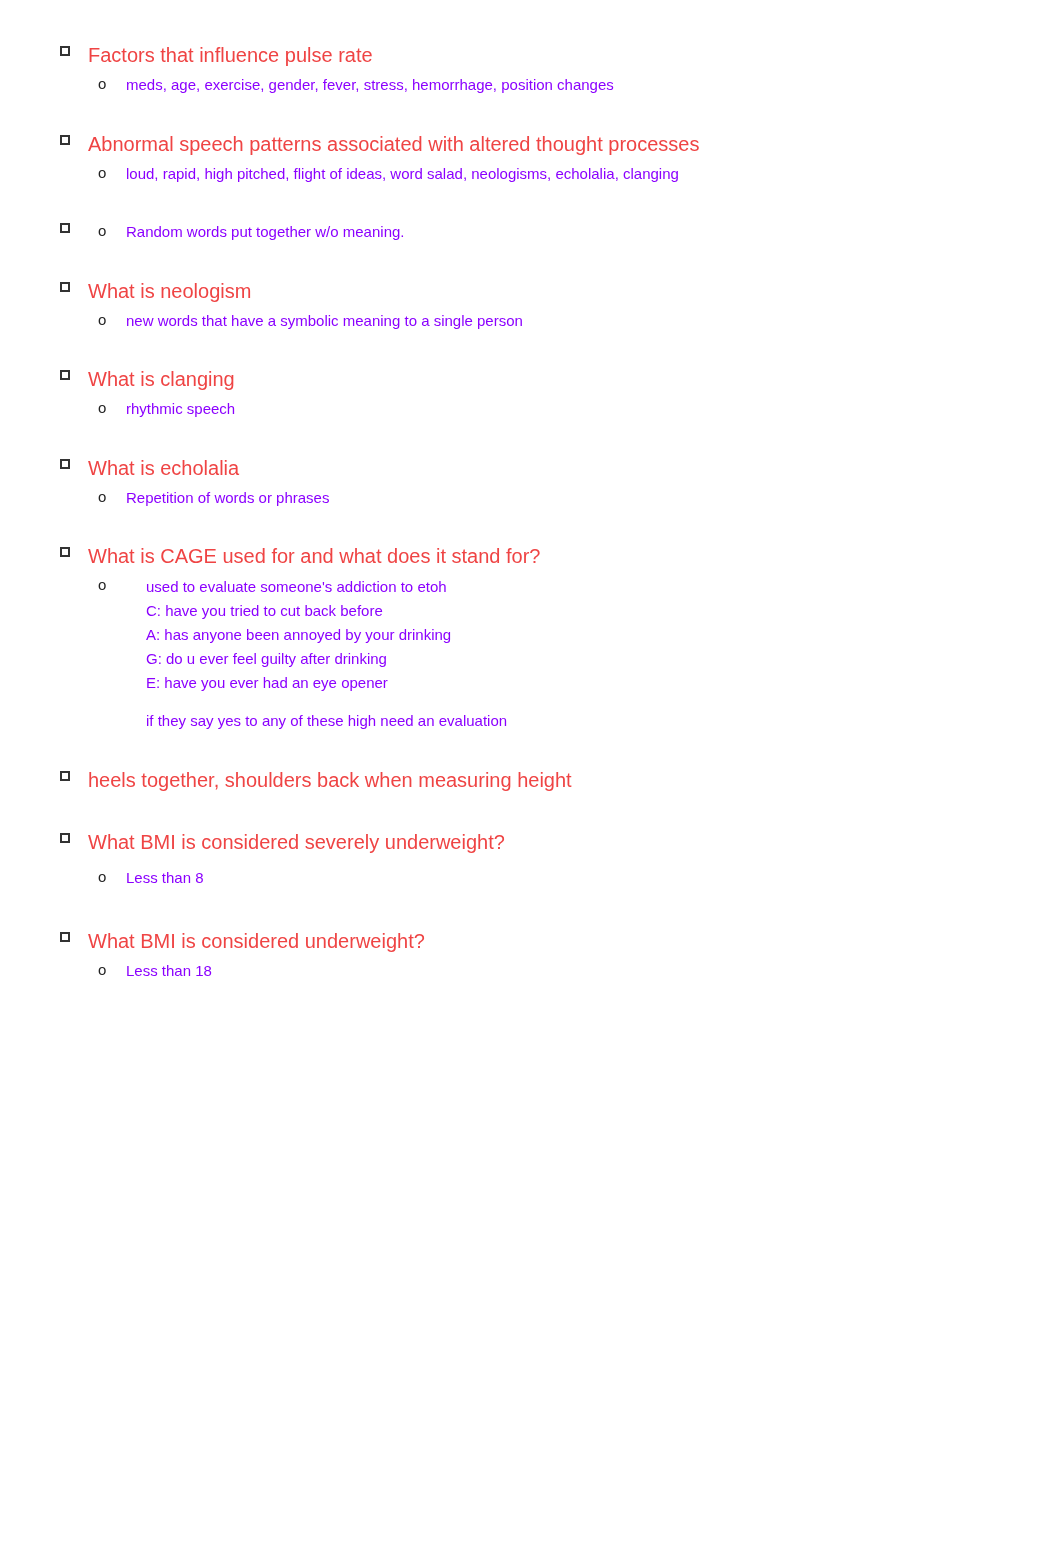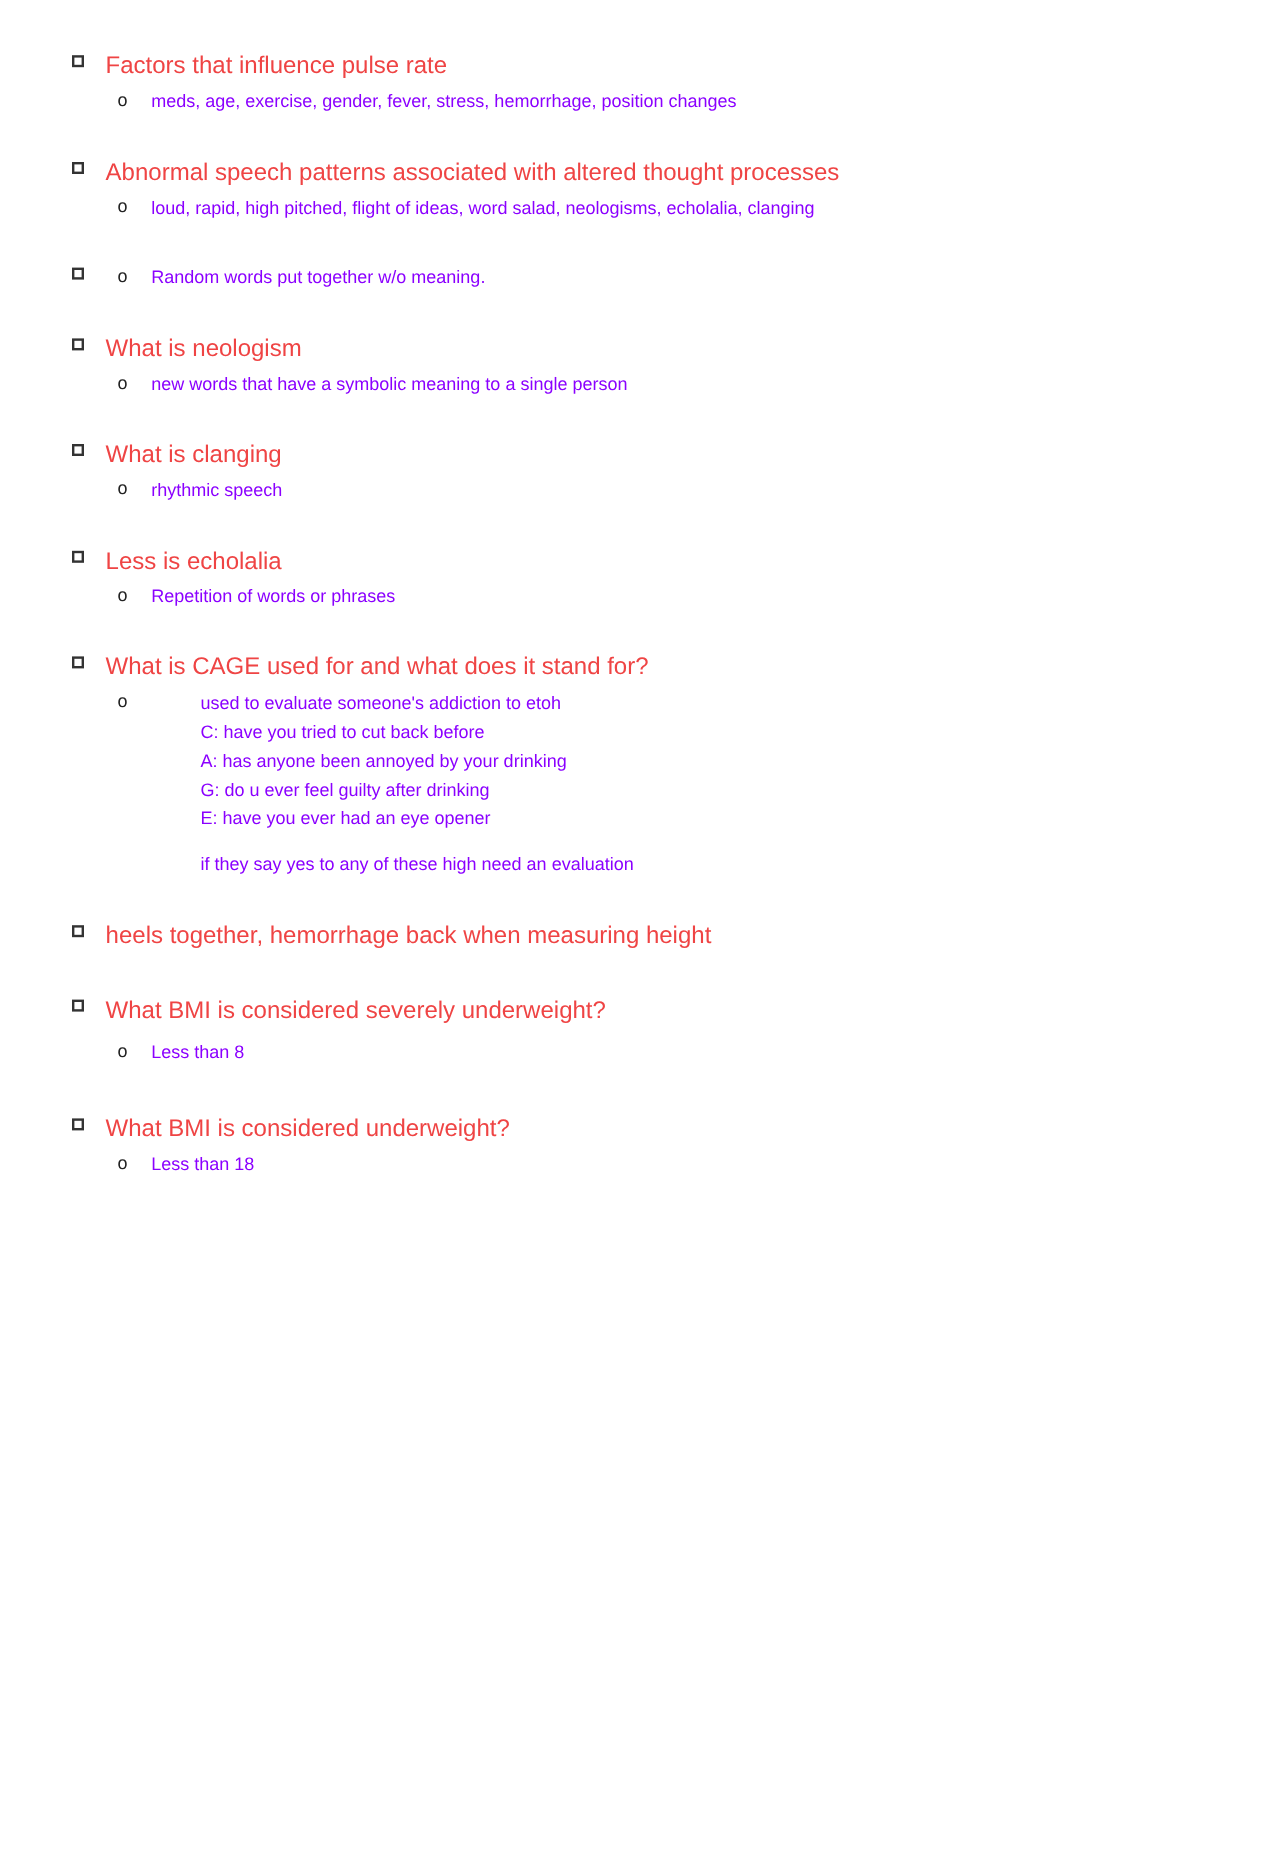--- a/index.html
+++ b/index.html
@@ -75,21 +75,21 @@
       margin-top: 1px;
     }
 
     .sub-text {
       color: #8b00ff;
       font-size: 15px;
       line-height: 1.5;
     }
 
     .cage-block {
-      margin-left: 41px;
+      margin-left: 20px;
     }
 
     .cage-line {
       color: #8b00ff;
       font-size: 15px;
       line-height: 1.6;
       display: block;
     }
 
     .cage-note {
@@ -181,21 +181,21 @@
         </div>
       </div>
     </div>
   </div>
 
   <div class="list-item">
     <div class="bullet">
       <span class="bullet-square"></span>
     </div>
     <div class="item-content">
-      <div class="item-label">Less is echolalia</div>
+      <div class="item-label">What is echolalia</div>
       <div class="sub-list">
         <div class="sub-item">
           <span class="sub-bullet">o</span>
           <span class="sub-text">Repetition of words or phrases</span>
         </div>
       </div>
     </div>
   </div>
 
   <div class="list-item">
@@ -218,21 +218,21 @@
         </div>
       </div>
     </div>
   </div>
 
   <div class="list-item">
     <div class="bullet">
       <span class="bullet-square"></span>
     </div>
     <div class="item-content">
-      <div class="item-label">heels together, hemorrhage back when measuring height</div>
+      <div class="item-label">heels together, shoulders back when measuring height</div>
     </div>
   </div>
 
   <div class="list-item">
     <div class="bullet">
       <span class="bullet-square"></span>
     </div>
     <div class="item-content">
       <div class="item-label">What BMI is considered severely underweight?</div>
       <div class="sub-list">

